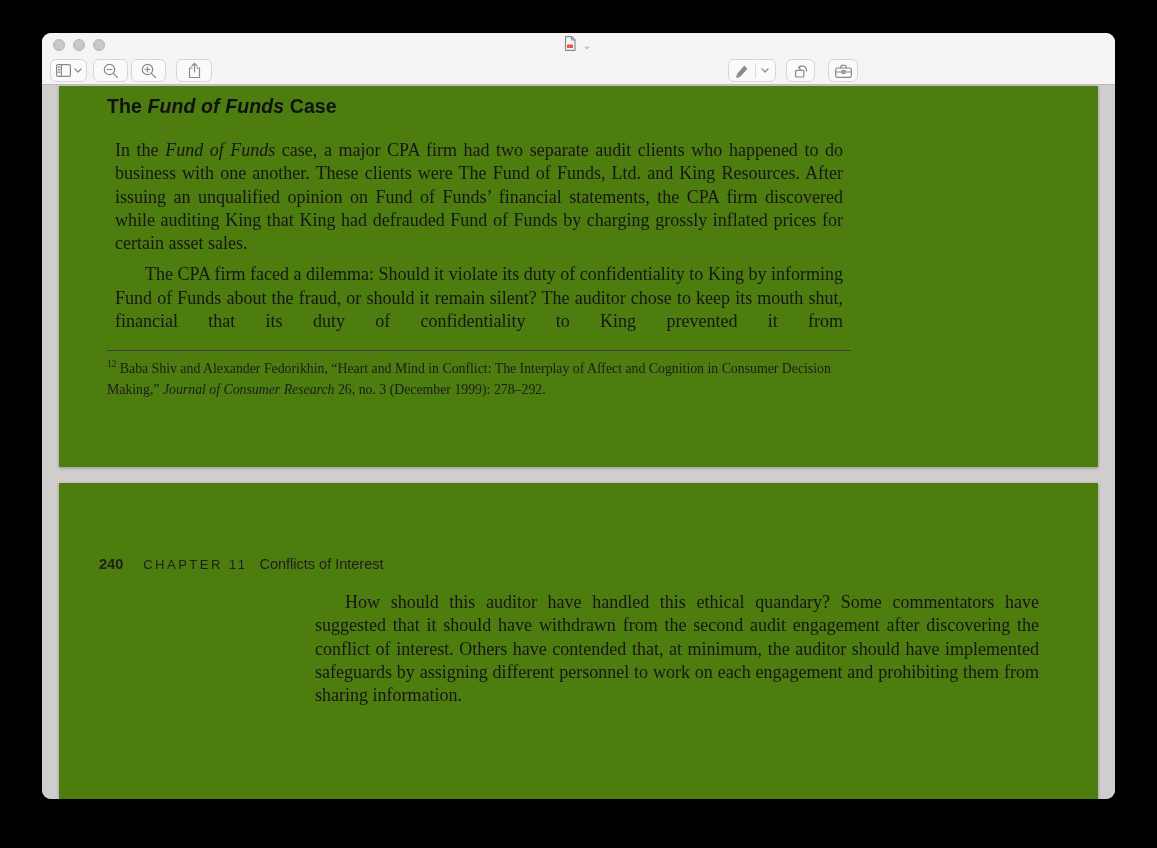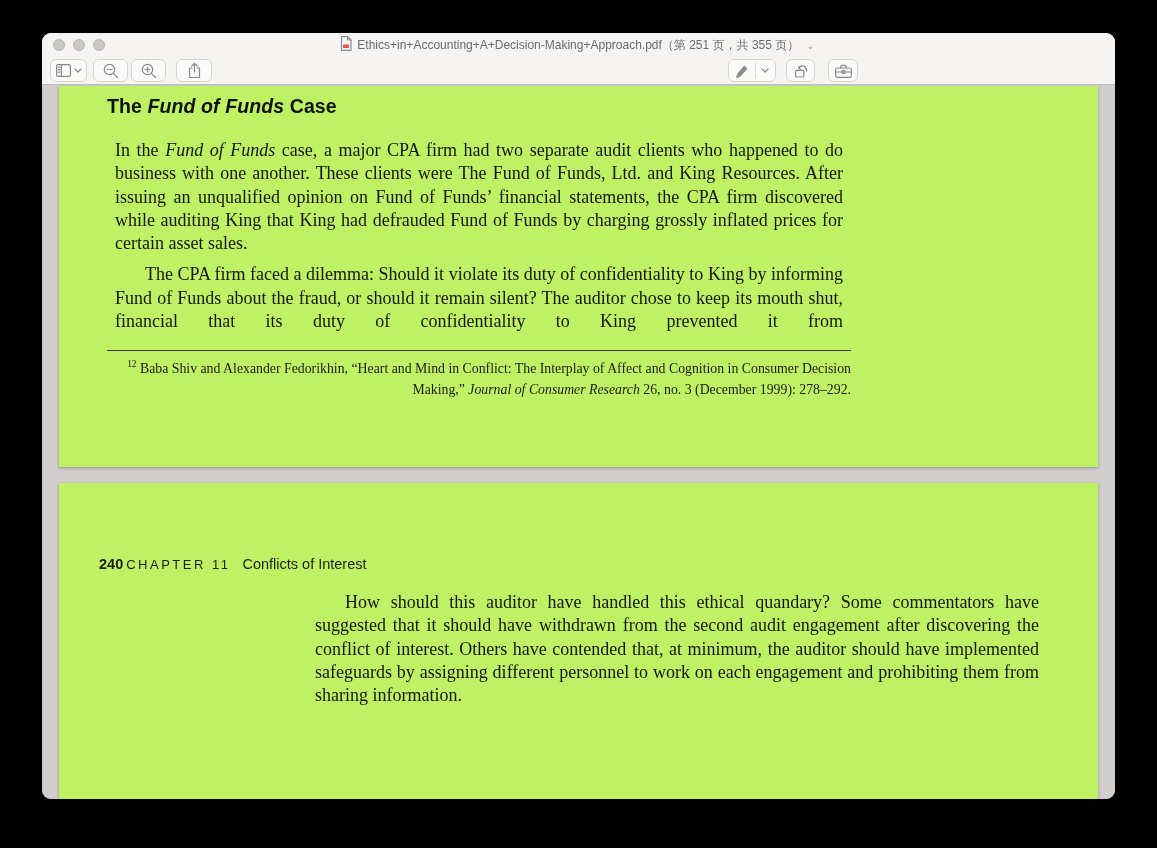--- a/index.html
+++ b/index.html
@@ -47,21 +47,21 @@
   .search-ph{
     position:absolute;inset:0;display:flex;align-items:center;justify-content:center;gap:5px;
     color:#b3b2b1;font-size:13px;pointer-events:none;
   }
   
   .docarea{
     position:absolute;left:0;right:0;top:52px;bottom:0;background:#cfcecd;
     overflow:hidden;
   }
   .page{
-    position:absolute;left:17px;width:1039px;background:#bef264;
+    position:absolute;left:17px;width:1039px;background:#4d7c0f;
     box-shadow:0 1px 3px rgba(0,0,0,.3);
     color:#1b1b1b;
   }
   .page1{top:1px;height:381px;}
   .page2{top:398px;height:430px;}
   .serif{font-family:"Liberation Serif","DejaVu Serif",serif;}
   .headng{
     position:absolute;font-family:"Liberation Sans","DejaVu Sans",sans-serif;
     font-weight:700;font-size:19.5px;color:#111;white-space:nowrap;letter-spacing:.1px;
   }
@@ -70,28 +70,28 @@
   .bodycol{
     position:absolute;font-size:18px;line-height:23.3px;text-align:justify;
     color:#161616;
   }
   .bodycol p{margin:8px;}
   .indent{text-indent:30px;}
   .fulljust{text-align-last:justify;}
   .fnrule{position:absolute;left:48px;width:744px;border-top:1px solid #3c3c3c;}
   .footnote{
     position:absolute;left:48px;width:744px;font-size:13.8px;line-height:20.5px;
-    color:#1c1c1c;text-align:right;
+    color:#1c1c1c;text-align:left;
   }
   .runhead{
     position:absolute;left:40px;top:57px;display:flex;align-items:baseline;
     font-family:"Liberation Sans","DejaVu Sans",sans-serif;color:#1e1e1e;white-space:nowrap;
   }
   .rh-num{font-weight:700;font-size:14.5px;}
-  .rh-chap{font-size:13px;letter-spacing:2.5px;margin-left:3px;}
+  .rh-chap{font-size:13px;letter-spacing:2.5px;margin-left:20px;}
   .rh-title{font-size:14.5px;margin-left:12px;margin-top:16px;}
 </style>
 </head>
 <body>
 
 <div class="window">
 
   <div class="chrome">
 
     <div class="traffic">
@@ -101,21 +101,20 @@
     </div>
 
     <div class="titlewrap">
       <span>
         <svg width="12" height="15" viewBox="0 0 12 15">
           <path class="ic" d="M1.5,0.7 H7.7 L11,4 V14.3 H1.5 Z"></path>
           <path class="ic" d="M7.7,0.7 V4 H11"></path>
           <rect x="3" y="8.6" width="6" height="3.4" rx="0.6" fill="#e0584d"></rect>
         </svg>
       </span>
-      <span>Ethics+in+Accounting+A+Decision-Making+Approach.pdf（第 251 页，共 355 页）</span>
       <span class="title-chevron">⌄</span>
     </div>
 
     <div class="toolbar">
 
       <div class="tbtn" style="left:8px;width:37px;">
         <span>
           <svg width="15" height="13" viewBox="0 0 15 13">
             <rect class="ic" x="0.6" y="0.6" width="13.8" height="11.8" rx="1.5"></rect>
             <line class="ic" x1="5.4" y1="0.6" x2="5.4" y2="12.4"></line>

